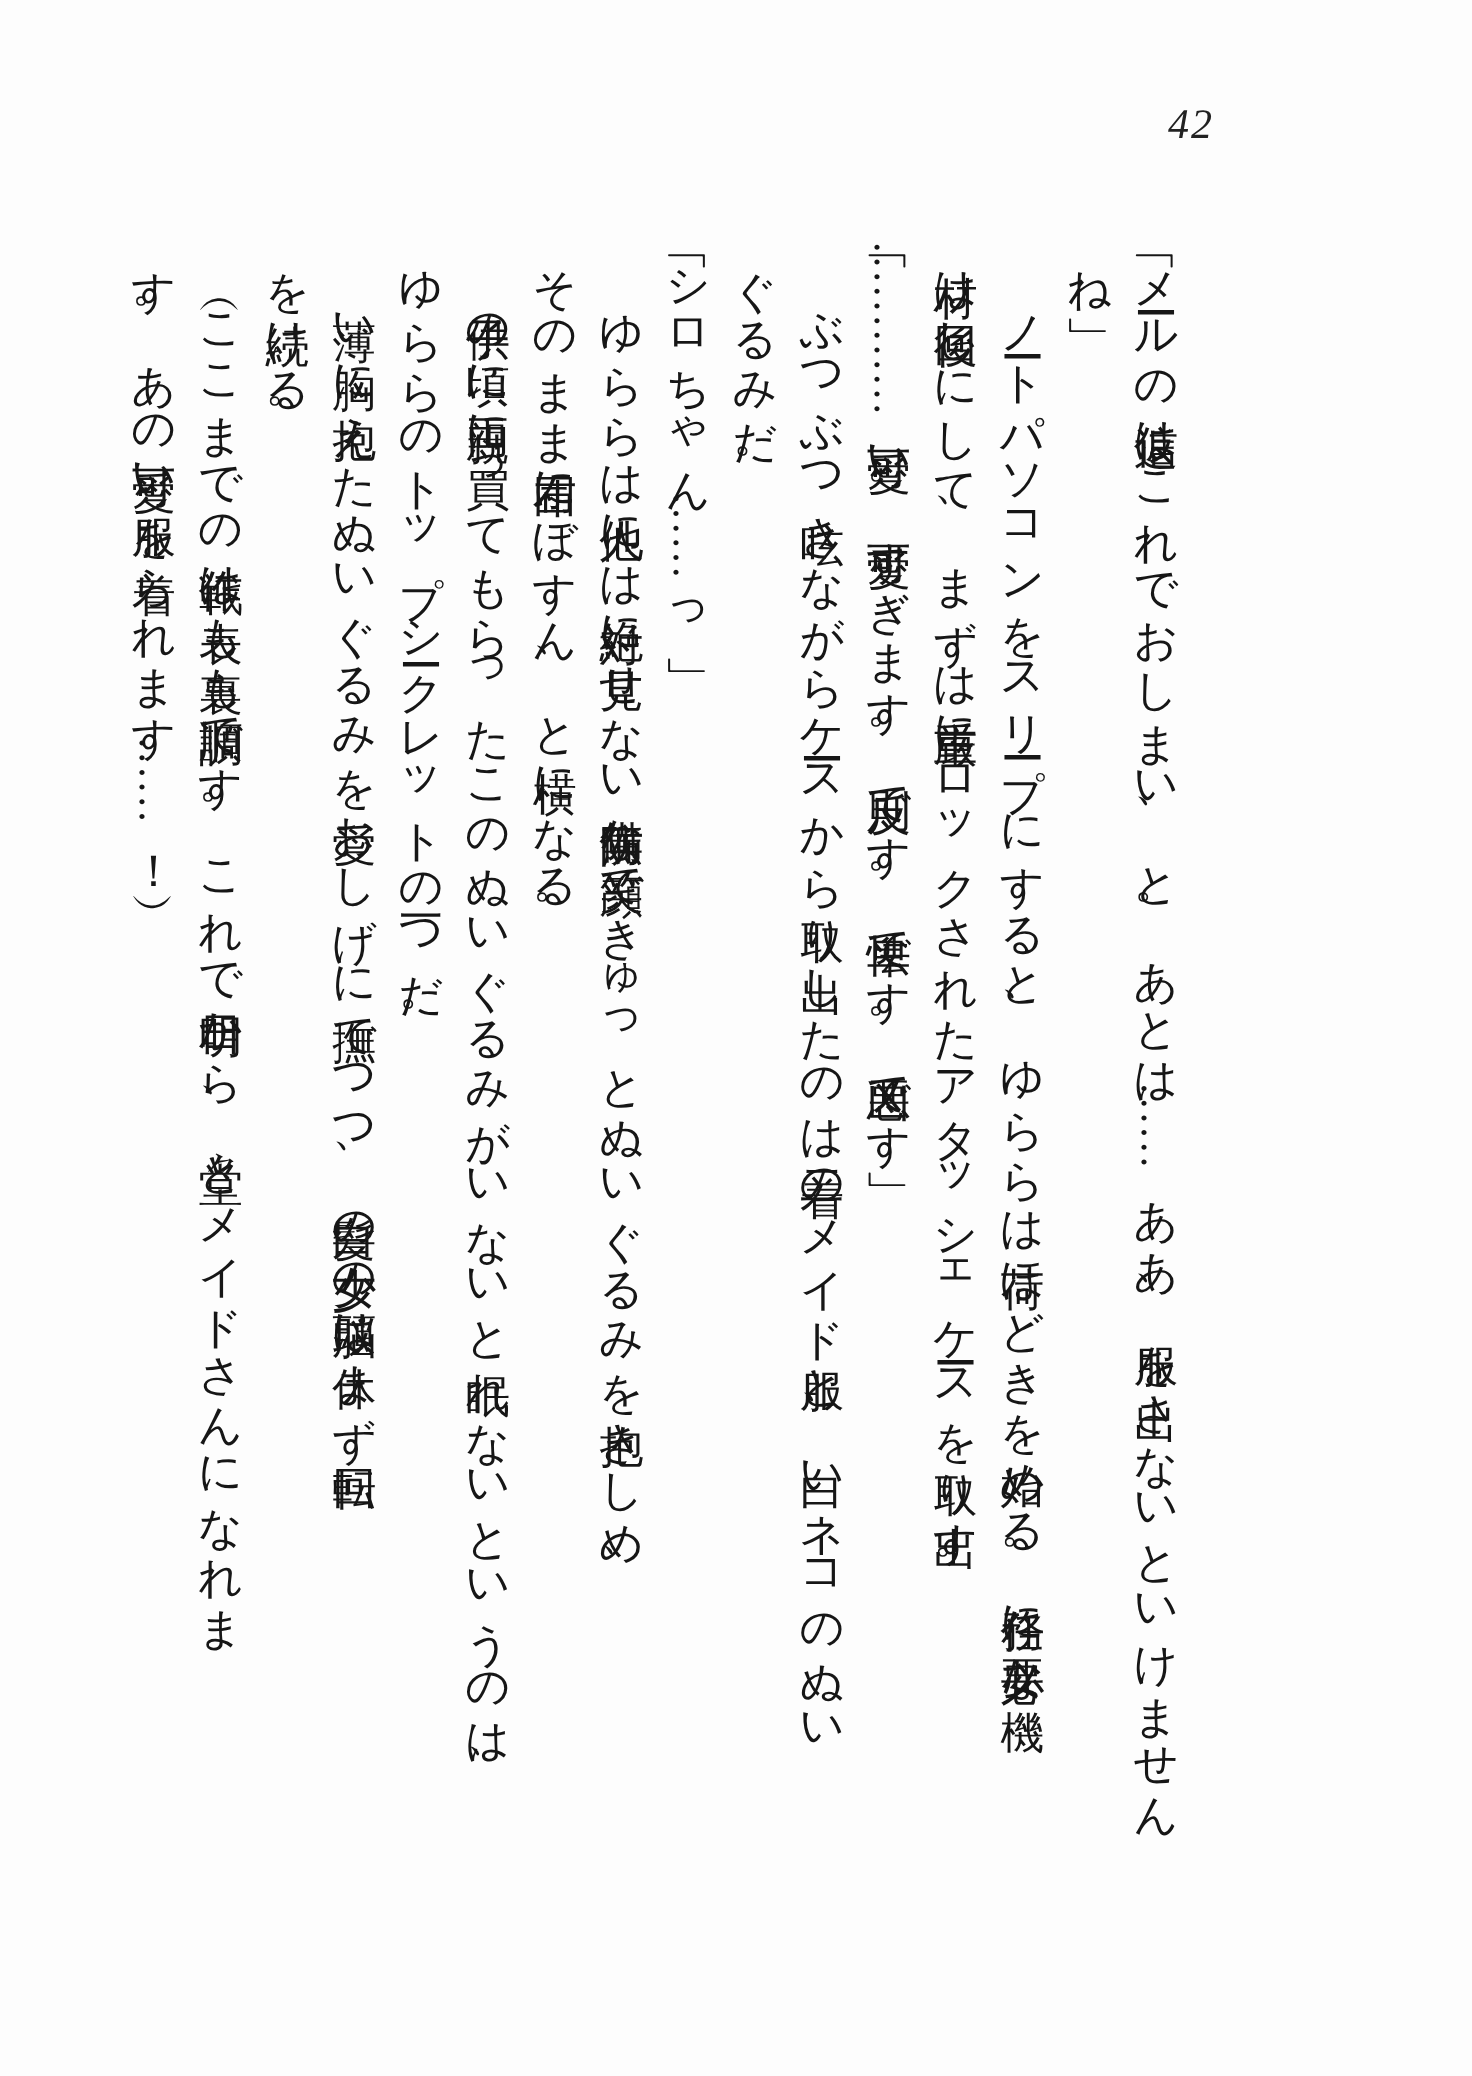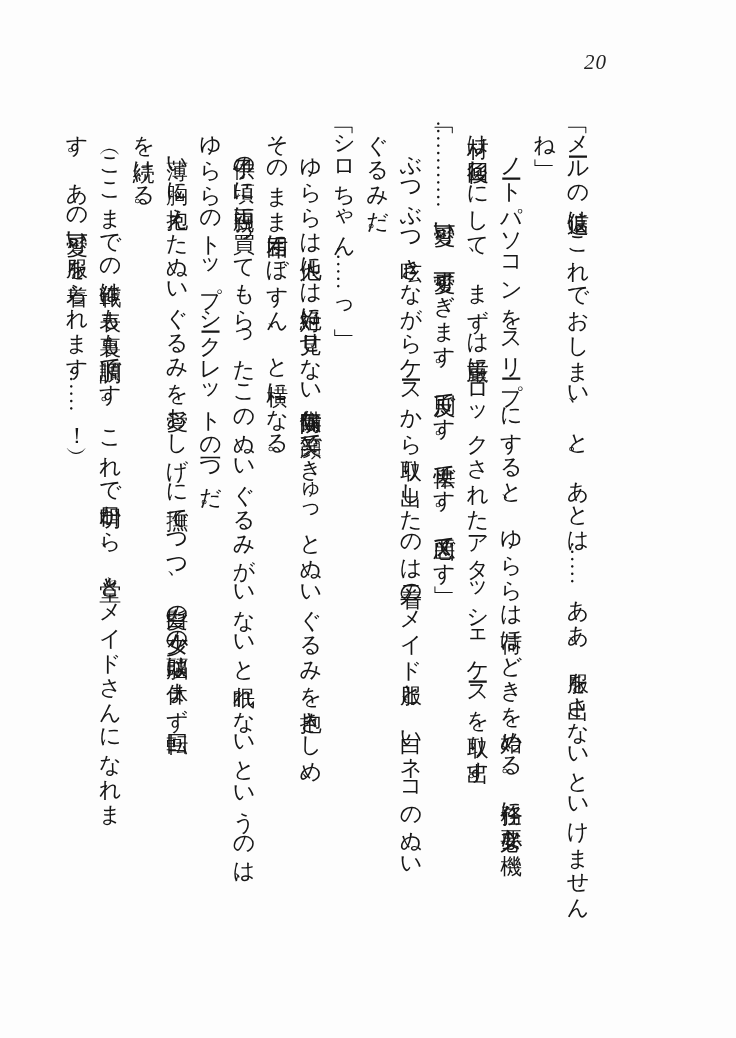--- a/index.html
+++ b/index.html
@@ -47,21 +47,21 @@
   }
   .line.indent {
     text-indent: 22px;
   }
 </style>
 </head>
 <body>
 
 <div class="page">
 
-  <div class="page-number">20</div>
+  <div class="page-number">42</div>
 
   <div class="text-block">
     <p class="line">「メールの返信はこれでおしまい、と。あとは……ああ、服を出さないといけません</p>
     <p class="line">ね」</p>
     <p class="line indent">ノートパソコンをスリープにすると、ゆららは荷ほどきを始める。任務に必要な機</p>
     <p class="line">材は後回しにして、まずは厳重にロックされたアタッシェケースを取り出す。</p>
     <p class="line">「…………可愛い。可愛すぎます。反則です。卑怯です。凶悪です」</p>
     <p class="line indent">ぶつぶつ呟きながらケースから取り出したのは二着のメイド服と、白いネコのぬい</p>
     <p class="line">ぐるみだ。</p>
     <p class="line">「シロちゃん……っ」</p>

